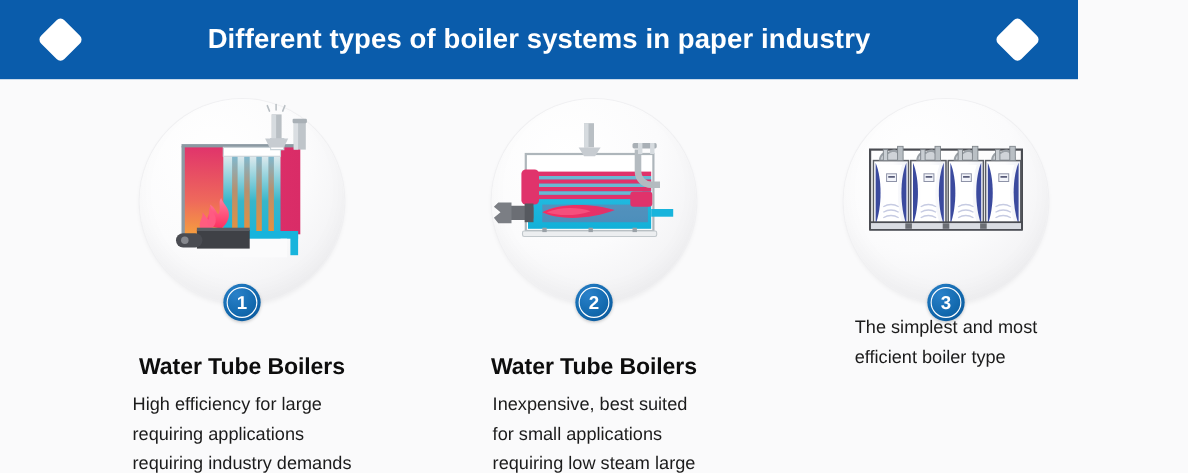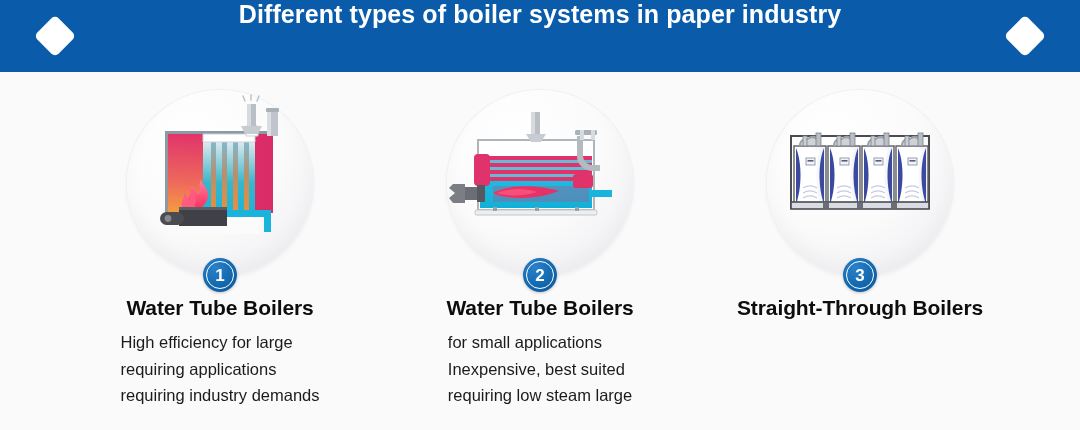--- a/index.html
+++ b/index.html
@@ -18,24 +18,25 @@
     width: 1080px;
     height: 430px;
     background: #fafafb;
   }
 
   
   .header-bar {
     position: absolute;
     left: 0;
     top: 0;
-    width: 1080px;
+    width: 980px;
     height: 72px;
     background: #0a5cab;
     display: flex;
+    align-items: center;
     justify-content: center;
   }
   .header-title {
     color: #ffffff;
     font-size: 25px;
     font-weight: bold;
     letter-spacing: 0.1px;
     text-align: center;
     white-space: nowrap;
   }
@@ -131,21 +132,21 @@
     align-items: center;
     justify-content: center;
     color: #ffffff;
     font-size: 17px;
     font-weight: bold;
     line-height: 1;
   }
 
   
   .card-title {
-    margin-top: 20px;
+    margin-top: 46px;
     font-size: 21px;
     font-weight: bold;
     color: #0d0d0d;
     text-align: center;
     white-space: nowrap;
     letter-spacing: -0.1px;
   }
   .card-desc {
     margin-top: 9px;
     font-size: 16.5px;
@@ -332,22 +333,22 @@
 
         <div class="badge">
           <div class="badge-outer"></div>
           <div class="badge-ring"></div>
           <div class="badge-num">2</div>
         </div>
       </div>
 
       <div class="card-title">Water Tube Boilers</div>
       <div class="card-desc">
+        <div>Inexpensive, best suited</div>
         <div>for small applications</div>
-        <div>Inexpensive, best suited</div>
         <div>requiring low steam large</div>
       </div>
     </div>
 
     <div class="column">
       <div class="circle-wrap">
         <div class="circle"></div>
 
         <svg class="art" viewBox="0 0 186 186">
           <defs>
@@ -397,17 +398,20 @@
           </g>
         </svg>
 
         <div class="badge">
           <div class="badge-outer"></div>
           <div class="badge-ring"></div>
           <div class="badge-num">3</div>
         </div>
       </div>
 
-      <div class="card-title">Straight-Through Boilers</div>
+      <div class="card-desc">
+        <div>The simplest and most</div>
+        <div>efficient boiler type</div>
+      </div>
     </div>
 
   </div>
 </div>
 
 </body></html>

